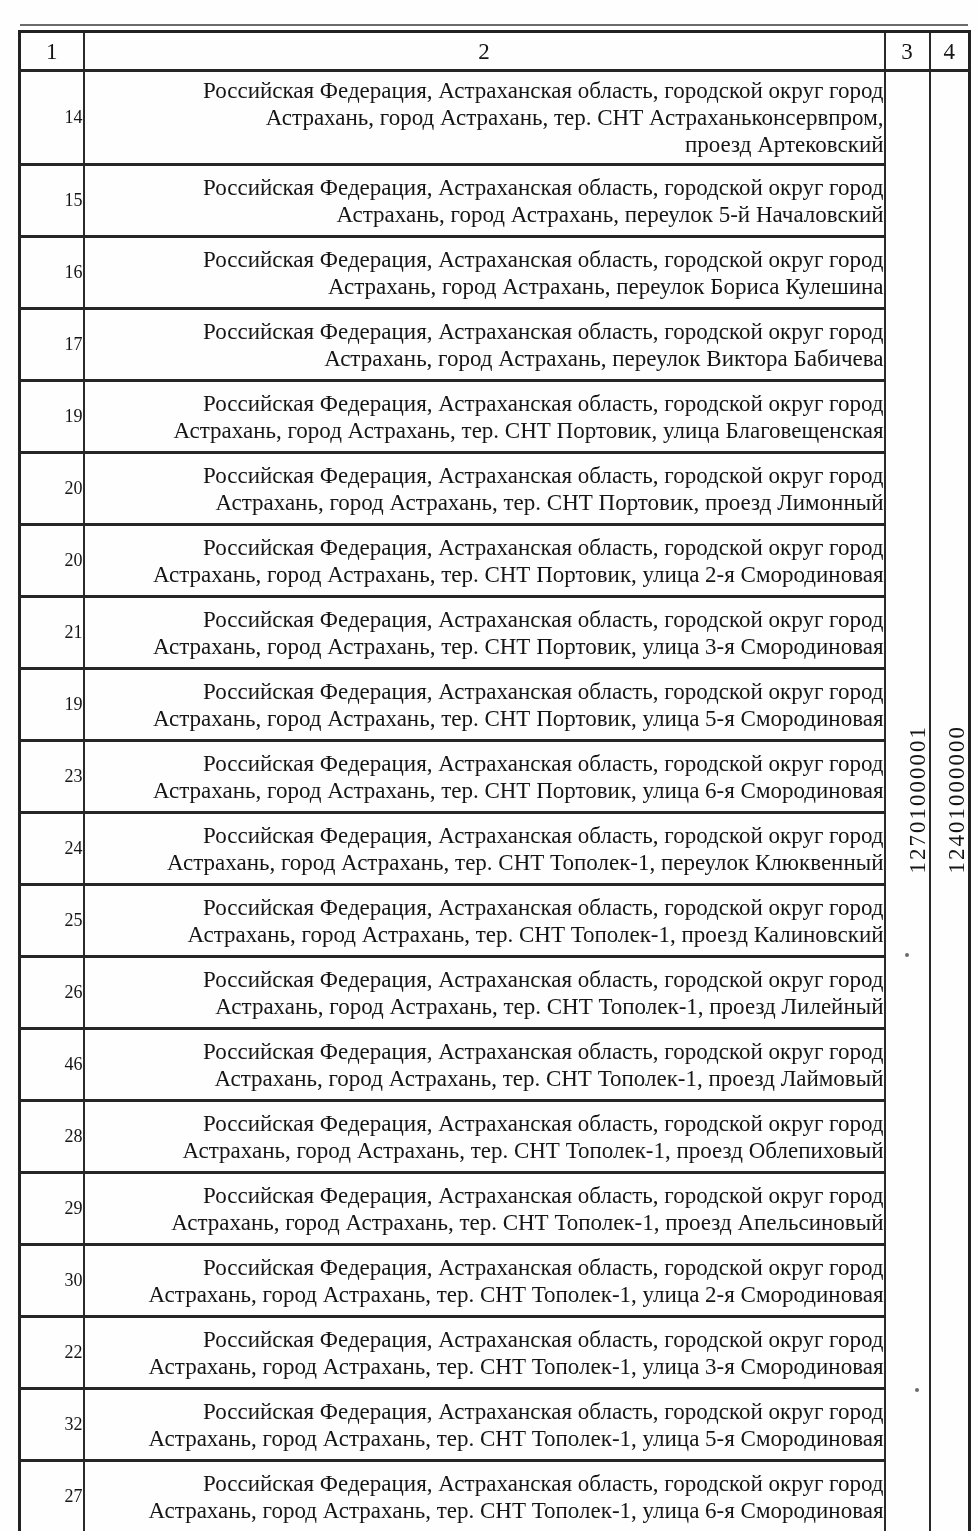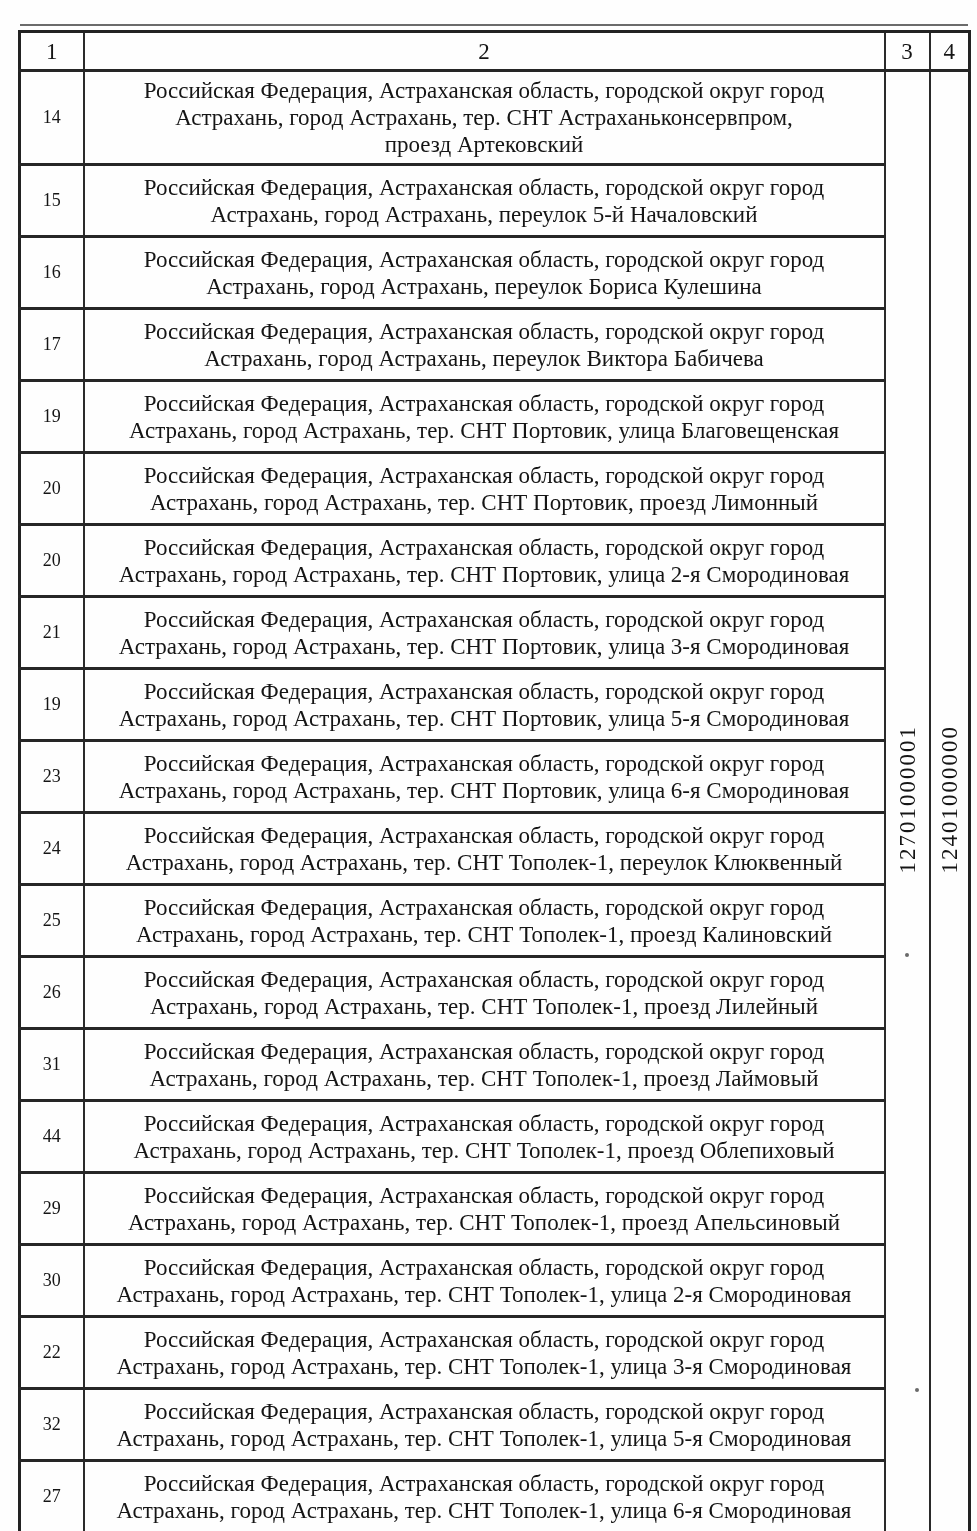--- a/index.html
+++ b/index.html
@@ -39,21 +39,21 @@
     border: 2px solid #2a2a2a;
     padding: 0;
     vertical-align: middle;
   }
   tr.head td {
     height: 36px;
     text-align: center;
     font-size: 23px;
     line-height: 1;
   }
-  tr.row td { border-top: 3px solid #262626; }
+  tr.row td { border-top: 3px solid #262626; text-align: right; }
   tr.row.tall .addr { height: 91px; }
   tr.row .addr { height: 69px; }
   td.num {
     text-align: center;
     font-size: 18px;
   }
   td.addr {
     text-align: center;
     font-size: 23px;
     line-height: 27px;
@@ -168,26 +168,26 @@
         <td class="num">25</td>
         <td class="addr">Российская Федерация, Астраханская область, городской округ город
 Астрахань, город Астрахань, тер. СНТ Тополек-1, проезд Калиновский</td>
       </tr>
       <tr class="row">
         <td class="num">26</td>
         <td class="addr">Российская Федерация, Астраханская область, городской округ город
 Астрахань, город Астрахань, тер. СНТ Тополек-1, проезд Лилейный</td>
       </tr>
       <tr class="row">
-        <td class="num">31</td>
+        <td class="num">46</td>
         <td class="addr">Российская Федерация, Астраханская область, городской округ город
 Астрахань, город Астрахань, тер. СНТ Тополек-1, проезд Лаймовый</td>
       </tr>
       <tr class="row">
-        <td class="num">44</td>
+        <td class="num">28</td>
         <td class="addr">Российская Федерация, Астраханская область, городской округ город
 Астрахань, город Астрахань, тер. СНТ Тополек-1, проезд Облепиховый</td>
       </tr>
       <tr class="row">
         <td class="num">29</td>
         <td class="addr">Российская Федерация, Астраханская область, городской округ город
 Астрахань, город Астрахань, тер. СНТ Тополек-1, проезд Апельсиновый</td>
       </tr>
       <tr class="row">
         <td class="num">30</td>

